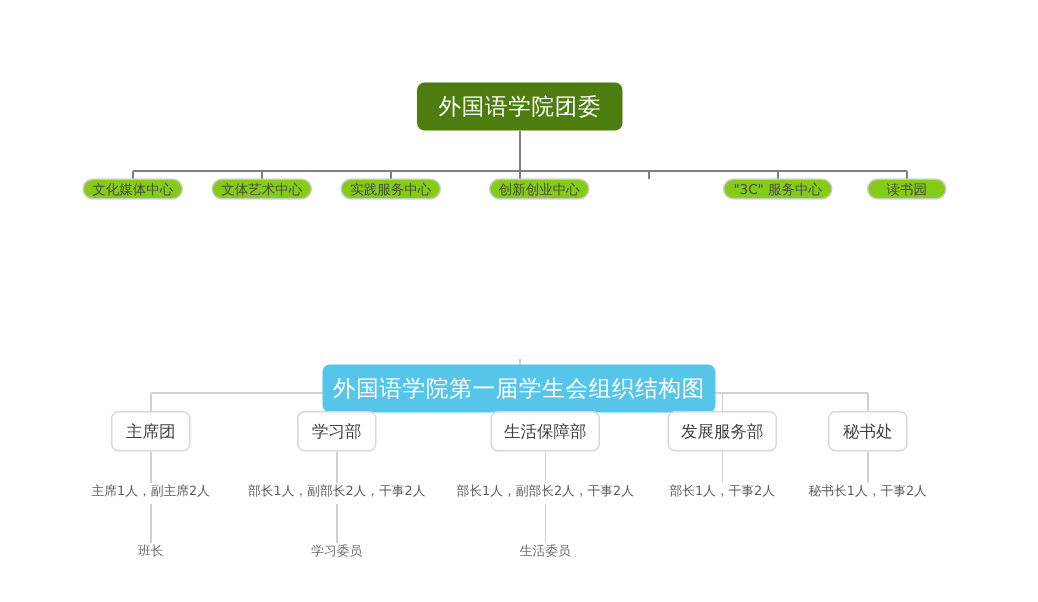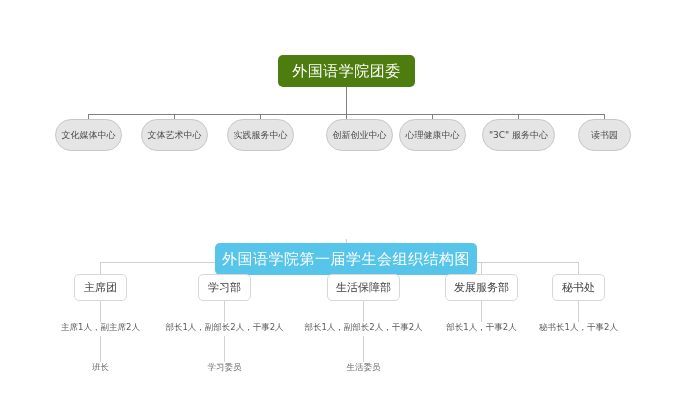--- a/index.html
+++ b/index.html
@@ -58,24 +58,24 @@
     color: #ffffff;
     border-radius: 5px;
     font-size: 15px;
     letter-spacing: 0.5px;
     height: 32px;
     padding: 0 14px;
   }
 
   
   .pill {
-    background: #e5e5e5;
+    background: #84cc16;
     border: 1px solid #c8c8c8;
     border-radius: 999px;
-    height: 32px;
+    height: 14px;
     font-size: 9px;
     color: #4a4a4a;
     padding: 0 6px;
   }
 
   
   .dept-box {
     background: #ffffff;
     border: 1px solid #d8d8d8;
     border-radius: 5px;
@@ -143,21 +143,20 @@
   <div class="node root-banner" style="left:278px; top:55px; width:137px;">外国语学院团委</div>
 
   <div class="node pill" style="left:55px; top:119px; width:67px;">文化媒体中心</div>
 
   <div class="node pill" style="left:141px; top:119px; width:67px;">文体艺术中心</div>
 
   <div class="node pill" style="left:227px; top:119px; width:67px;">实践服务中心</div>
 
   <div class="node pill" style="left:326px; top:119px; width:67px;">创新创业中心</div>
 
-  <div class="node pill" style="left:399px; top:119px; width:67px;">心理健康中心</div>
 
   <div class="node pill" style="left:482px; top:119px; width:73px;">"3C" 服务中心</div>
 
   <div class="node pill" style="left:578px; top:119px; width:53px;">读书园</div>
 
   <div class="node root-banner-cyan" style="left:215px; top:207px; width:262px;margin-top:36px;">外国语学院第一届学生会组织结构图</div>
 
   <div class="node dept-box" style="left:74px; top:274px; width:53px;">主席团</div>
 
   <div class="node dept-box" style="left:198px; top:274px; width:53px;">学习部</div>

